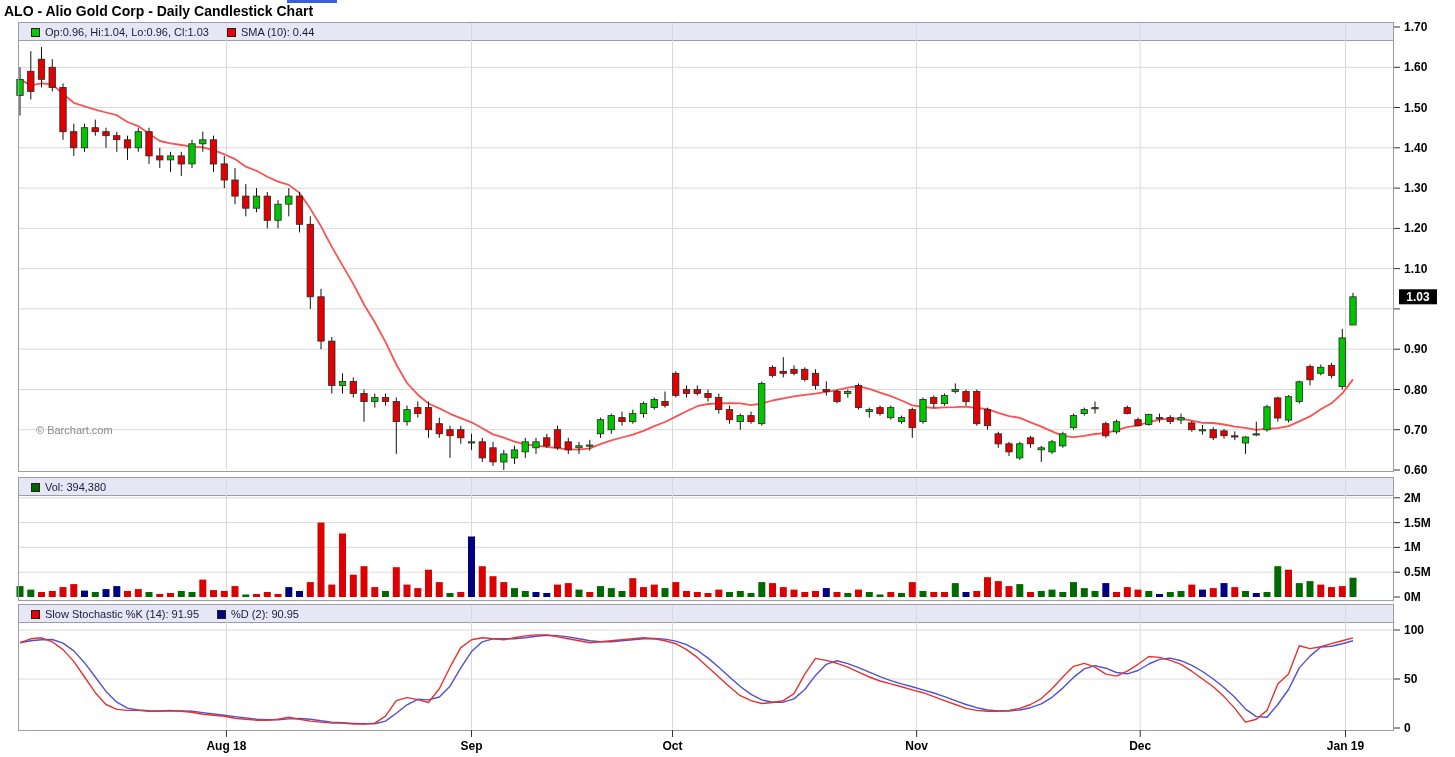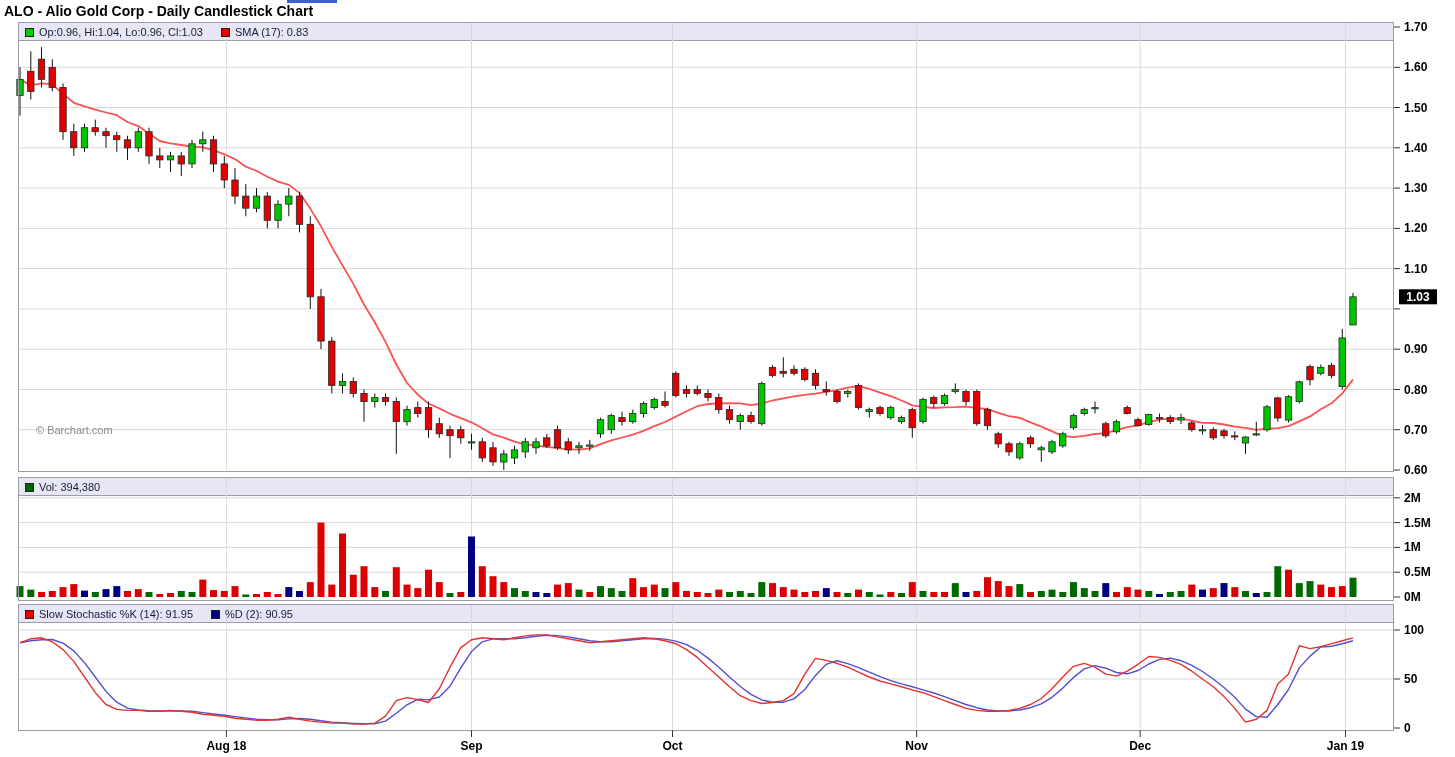--- a/index.html
+++ b/index.html
@@ -4,21 +4,21 @@
 <style>
   html,body{margin:0;padding:0;background:#fff;}
   .root{position:relative;width:1455px;height:757px;background:#fff;overflow:hidden;
         font-family:"Liberation Sans",sans-serif;}
   .top-indicator{position:absolute;left:287px;top:0;width:50px;height:3px;background:#3a5fd9;}
   .page-title{position:absolute;left:4px;top:3px;font-size:14px;font-weight:bold;color:#000;white-space:nowrap;}
   #chart-svg{position:absolute;left:0;top:0;}
   svg text{font-family:"Liberation Sans",sans-serif;}
   .ax{font-size:12px;font-weight:bold;fill:#000;}
   .legend{position:absolute;left:19px;height:18px;display:flex;align-items:center;
-          font-size:11px;color:#1b1b3a;padding-left:6px;pointer-events:none;white-space:nowrap;}
+          font-size:11px;color:#1b1b3a;padding-left:12px;pointer-events:none;white-space:nowrap;}
   .legend .item{display:flex;align-items:center;}
   .legend .item + .item{margin-left:18px;}
   .sw{width:9px;height:9px;border:1px solid #222;display:inline-block;margin-right:5px;box-sizing:border-box;}
   .legend-main{top:23px;}
   .legend-vol{top:478px;align-items:center;}
   .legend-stoch{top:605px;justify-content:flex-end;}
   .copyright{position:absolute;left:36px;top:424px;font-size:11px;color:#8a8a8a;}
 </style>
 </head>
 <body>
@@ -523,21 +523,21 @@
       </g>
     </svg>
 
   <div class="legend legend-main">
     <span class="item">
       <span class="sw" id="sw-ohlc" style="background: rgb(0, 204, 0);"></span>
       <span>Op:0.96, Hi:1.04, Lo:0.96, Cl:1.03</span>
     </span>
     <span class="item">
       <span class="sw" id="sw-sma" style="background: rgb(238, 0, 0);"></span>
-      <span>SMA (17): 0.83</span>
+      <span>SMA (10): 0.44</span>
     </span>
   </div>
 
   <div class="legend legend-vol">
     <span class="item">
       <span class="sw" id="sw-vol" style="background: rgb(0, 100, 0);"></span>
       <span>Vol: 394,380</span>
     </span>
   </div>
 

